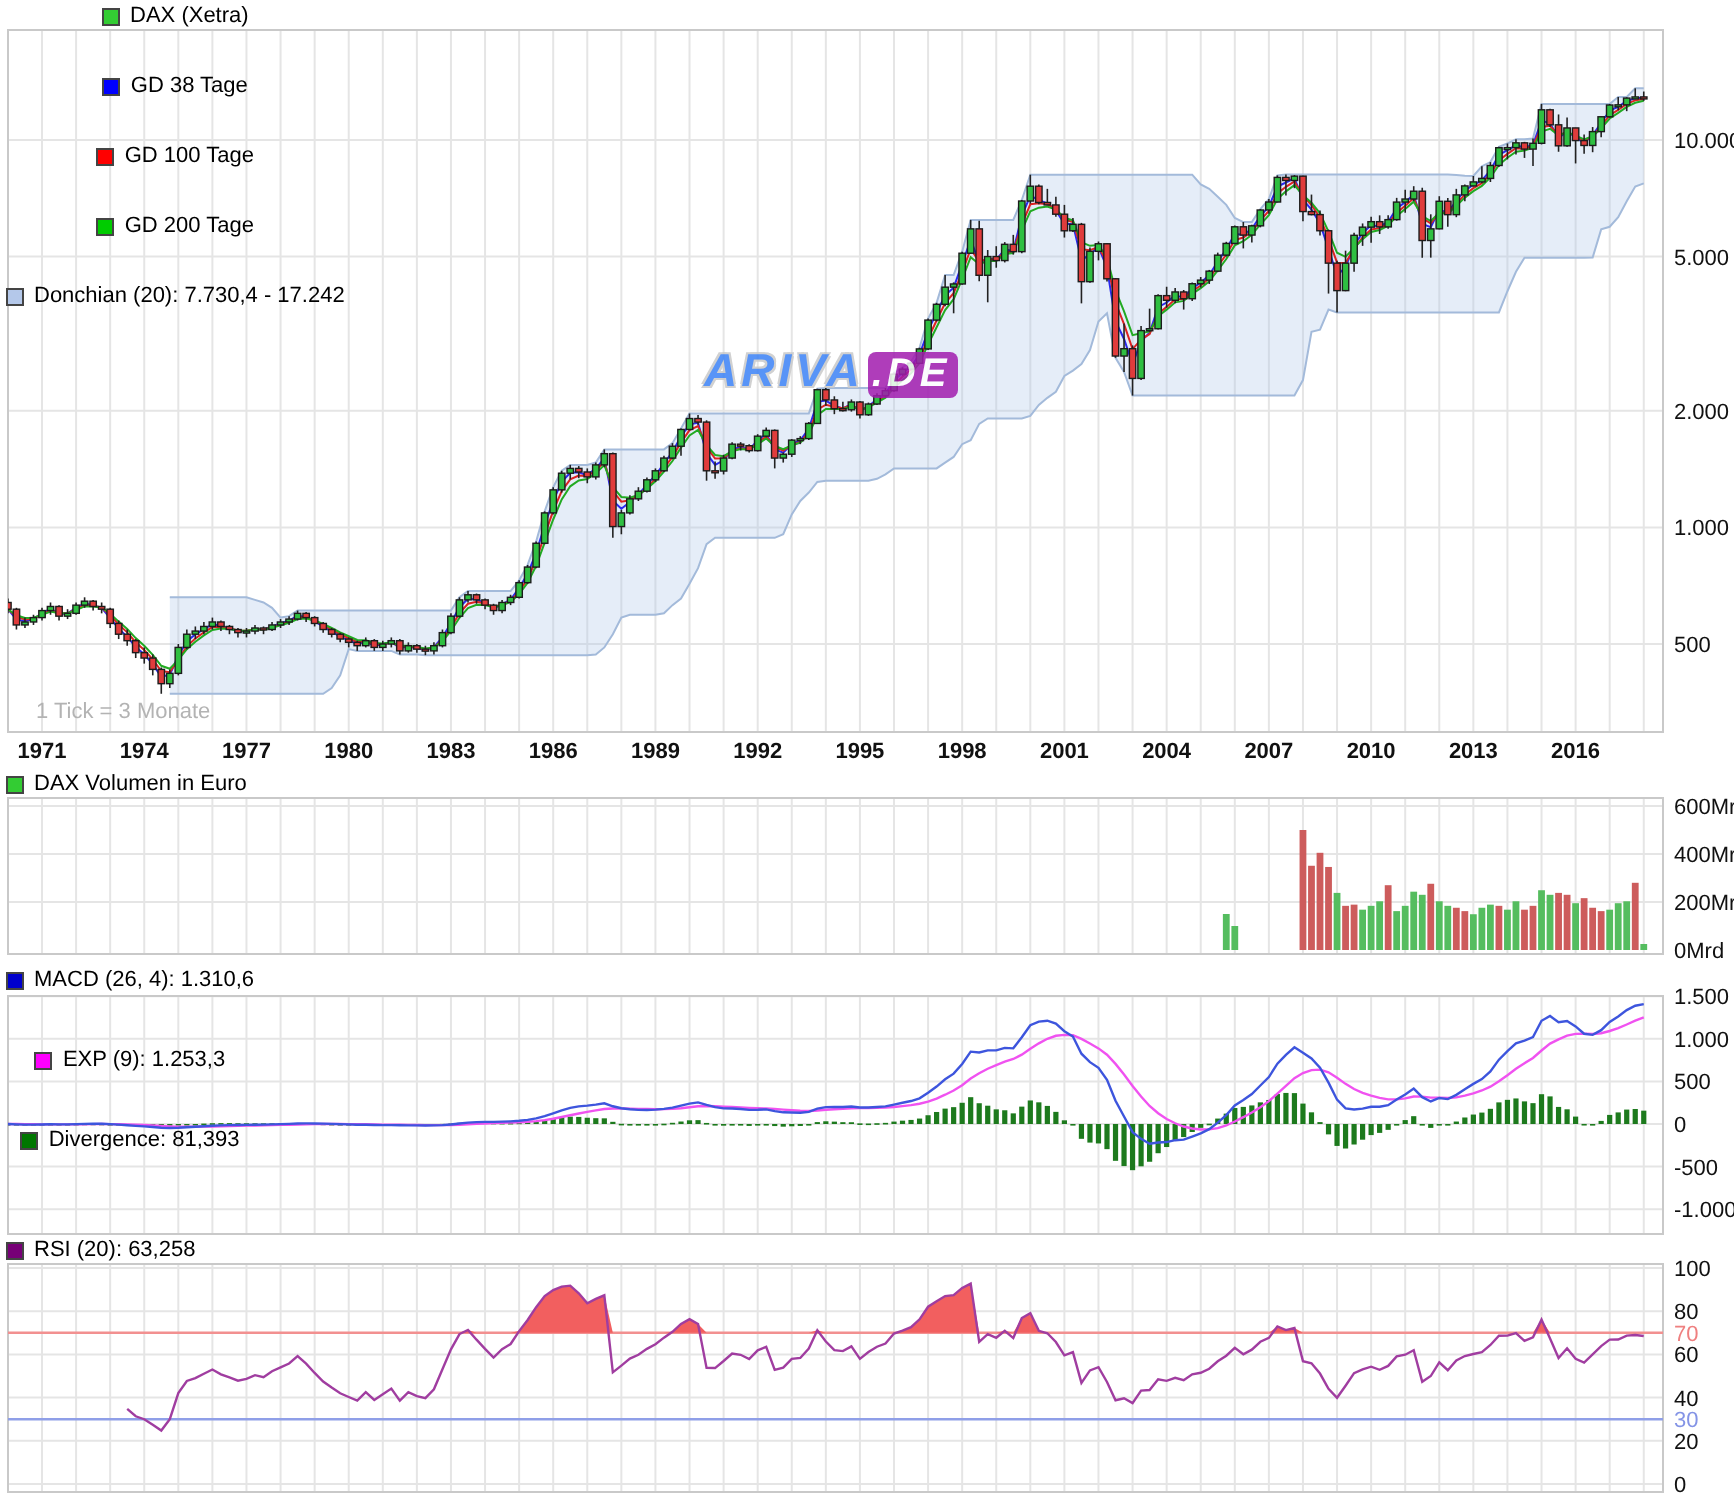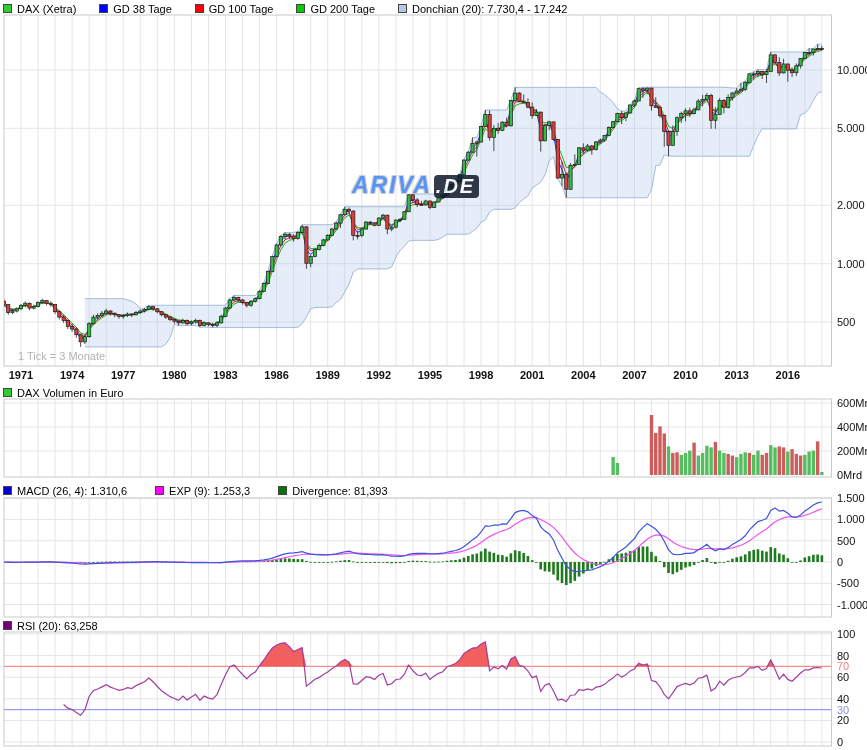--- a/index.html
+++ b/index.html
@@ -1,25 +1,25 @@
 <!DOCTYPE html>
 <html><head>
 <meta charset="utf-8">
 <style>
   html,body{margin:0;padding:0;background:#fff;}
   body{font-family:"Liberation Sans",sans-serif;font-size:11px;color:#000;}
   #wrap{position:relative;width:867px;height:750px;background:#fff;overflow:hidden;}
   svg{position:absolute;left:0;top:0;}
-  .legend{position:absolute;display:flex;align-items:center;gap:23px;height:13px;white-space:nowrap;z-index:5;}
+  .legend{position:absolute;display:flex;align-items:center;gap:23px;height:13px;white-space:nowrap;z-index:5;flex-direction:column;}
   .li{display:flex;align-items:center;gap:5px;}
   .sw{display:inline-block;width:9px;height:9px;border:1px solid #444;box-sizing:border-box;}
   .ticknote{position:absolute;left:18px;top:350px;color:#b3b3b3;z-index:4;}
   .watermark{position:absolute;left:352px;top:172px;z-index:3;font-size:23px;font-weight:bold;font-style:italic;letter-spacing:2px;opacity:.85;}
   .wm-brand{color:#3b82f6;text-shadow:-1px -1px 0 #c9c9c9,1px -1px 0 #c9c9c9,-1px 1px 0 #c9c9c9,1px 1px 0 #c9c9c9;}
-  .wm-domain{background:#0f172a;color:#fff;border-radius:4px;padding:0 4px 1px 2px;font-size:20px;margin-left:2px;}
+  .wm-domain{background:#a21caf;color:#fff;border-radius:4px;padding:0 4px 1px 2px;font-size:20px;margin-left:2px;}
   text{font-family:"Liberation Sans",sans-serif;}
 </style>
 </head>
 <body>
 
 <div id="wrap">
   <svg id="plot" width="867" height="750">
       <line x1="21" y1="15" x2="21" y2="366" stroke="#e5e5e5" stroke-width="1"></line>
       <line x1="38.04" y1="15" x2="38.04" y2="366" stroke="#e5e5e5" stroke-width="1"></line>
       <line x1="55.08" y1="15" x2="55.08" y2="366" stroke="#e5e5e5" stroke-width="1"></line>

